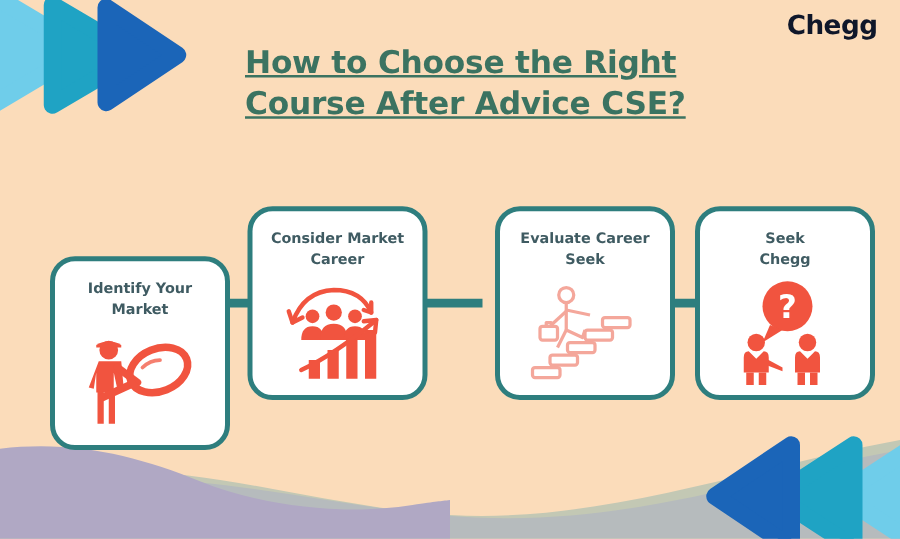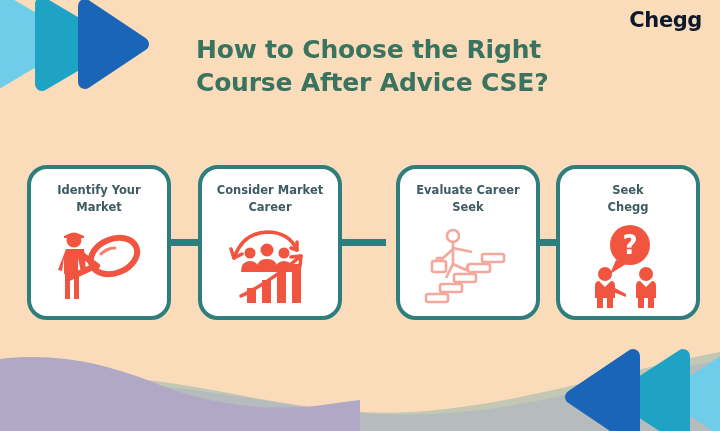--- a/index.html
+++ b/index.html
@@ -19,20 +19,21 @@
     font-size:21px;font-weight:bold;color:#0f172a;
     letter-spacing:-0.4px;font-family:"DejaVu Sans", sans-serif;
   }
 
   
   .title{
     position:absolute;left:196px;top:33px;width:420px;
     font-size:25px;line-height:1.32;font-weight:bold;
     color:#3B7361;letter-spacing:-0.2px;
     font-family:"DejaVu Sans", sans-serif;
+    text-decoration:underline;
   }
   .title .ln{display:block;}
 
   
   .cards{position:absolute;left:0;top:165px;width:720px;height:157px;}
   .card{
     position:absolute;top:0;width:144px;height:155px;
     background:#FFFFFF;
     border:4px solid #2E7E7E;
     border-radius:20px;
@@ -95,21 +96,21 @@
     <span class="ln">How to Choose the Right</span>
     <span class="ln">Course After Advice CSE?</span>
   </div>
 
   <div class="cards">
 
     <div class="connector" style="left:168px;width:34px;"></div>
     <div class="connector" style="left:338px;width:48px;"></div>
     <div class="connector" style="left:522px;width:38px;"></div>
 
-    <div class="card" style="left:27px;">
+    <div class="card" style="left:40px;margin-top:40px;">
       <div class="card-label">
         <span>Identify Your</span><br>
         <span>Market</span>
       </div>
       <div class="card-icon">
         <svg width="96" height="80" viewBox="0 0 96 80">
           <g fill="#F1543F" stroke="#F1543F">
 
             <circle cx="23" cy="14" r="7.5" stroke="none"></circle>
 

